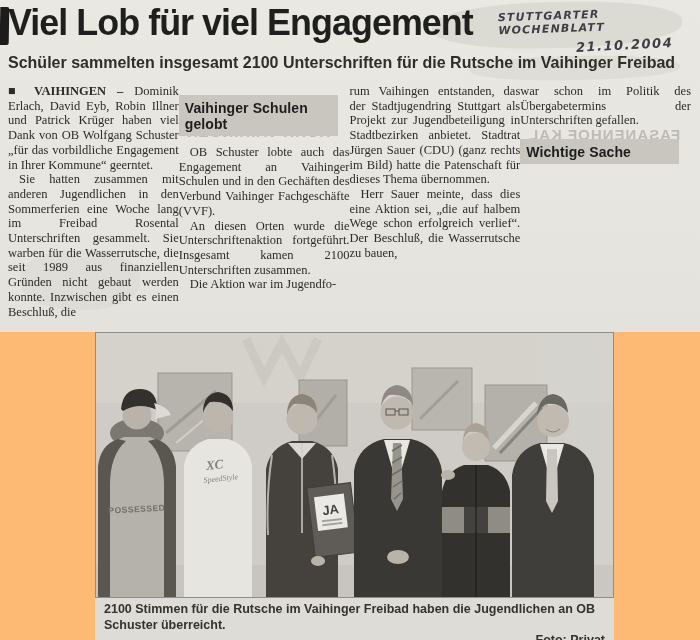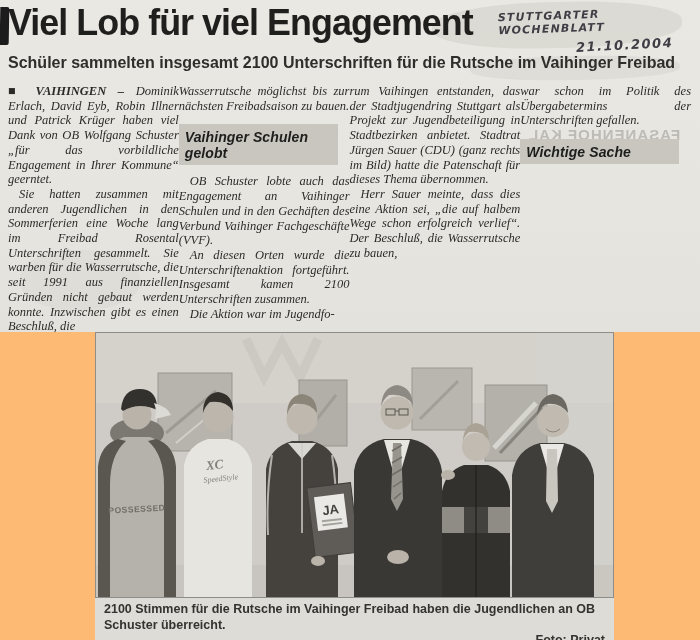--- a/index.html
+++ b/index.html
@@ -44,21 +44,21 @@
     position:absolute; transform:scaleX(-1);
     font-weight:700; font-size:15px; letter-spacing:1px;
     color:rgba(110,107,100,.35); white-space:nowrap;
   }
   .mirror.m1{left:186px; top:123px;}
   .mirror.m2{left:528px; top:126px;}
 
   
   .columns{
     position:absolute; left:8px; top:84px; width:683px;
-    display:grid; grid-template-columns:repeat(4,1fr); font-style:italic;
+    display:grid; grid-template-columns:repeat(4,1fr); 
   }
   .col{min-width:0;}
   .col p{
     margin:0; font-family:"Liberation Serif", serif;
     font-size:12.5px; line-height:14.7px; color:#2c2b28;
     text-align:justify; hyphens:auto; -webkit-hyphens:auto;
   }
   .col p.ind{text-indent:11px;}
   .lead-prefix{font-weight:700;}
   .colhead{
@@ -99,25 +99,24 @@
     </div>
 
     <h2 class="subheadline">Schüler sammelten insgesamt 2100 Unterschriften für die Rutsche im Vaihinger Freibad</h2>
 
     <div class="mirror m1">ROHR VAIHINGEN</div>
     <div class="mirror m2">FASANENHOF KAL</div>
 
     <div class="columns">
       <div class="col">
         <p class="lead"><span class="lead-prefix">■ VAIHINGEN –</span> <span>Dominik Erlach, David Eyb, Robin Illner und Patrick Krüger haben viel Dank von OB Wolfgang Schuster „für das vorbildliche Engagement in Ihrer Kommune“ geerntet.</span></p>
-        <p class="ind">Sie hatten zusammen mit anderen Jugendlichen in den Sommerferien eine Woche lang im Freibad Rosental Unterschriften gesammelt. Sie warben für die Wasserrutsche, die seit 1991 aus finanziellen Gründen nicht gebaut werden konnte. Inzwischen gibt es einen Beschluß, die</p>
-      </div>
-
-      <div class="col">
-        <p>Wasserrutsche möglichst bis zur nächsten Freibadsaison zu bauen.</p>
+        <p class="ind">Sie hatten zusammen mit anderen Jugendlichen in den Sommerferien eine Woche lang im Freibad Rosental Unterschriften gesammelt. Sie warben für die Wasserrutsche, die seit 1989 aus finanziellen Gründen nicht gebaut werden konnte. Inzwischen gibt es einen Beschluß, die</p>
+      </div>
+
+      <div class="col">
         <h3 class="colhead">Vaihinger Schulen gelobt</h3>
         <p class="ind">OB Schuster lobte auch das Engagement an Vaihinger Schulen und in den Gechäften des Verbund Vaihinger Fachgeschäfte (VVF).</p>
         <p class="ind">An diesen Orten wurde die Unterschriftenaktion fortgeführt. Insgesamt kamen 2100 Unterschriften zusammen.</p>
         <p class="ind">Die Aktion war im Jugendfo-</p>
       </div>
 
       <div class="col">
         <p>rum Vaihingen entstanden, das der Stadtjugendring Stuttgart als Projekt zur Jugendbeteiligung in Stadtbezirken anbietet. Stadtrat Jürgen Sauer (CDU) (ganz rechts im Bild) hatte die Patenschaft für dieses Thema übernommen.</p>
         <p class="ind">Herr Sauer meinte, dass dies eine Aktion sei, „die auf halbem Wege schon erfolgreich verlief“. Der Beschluß, die Wasserrutsche zu bauen,</p>
       </div>

